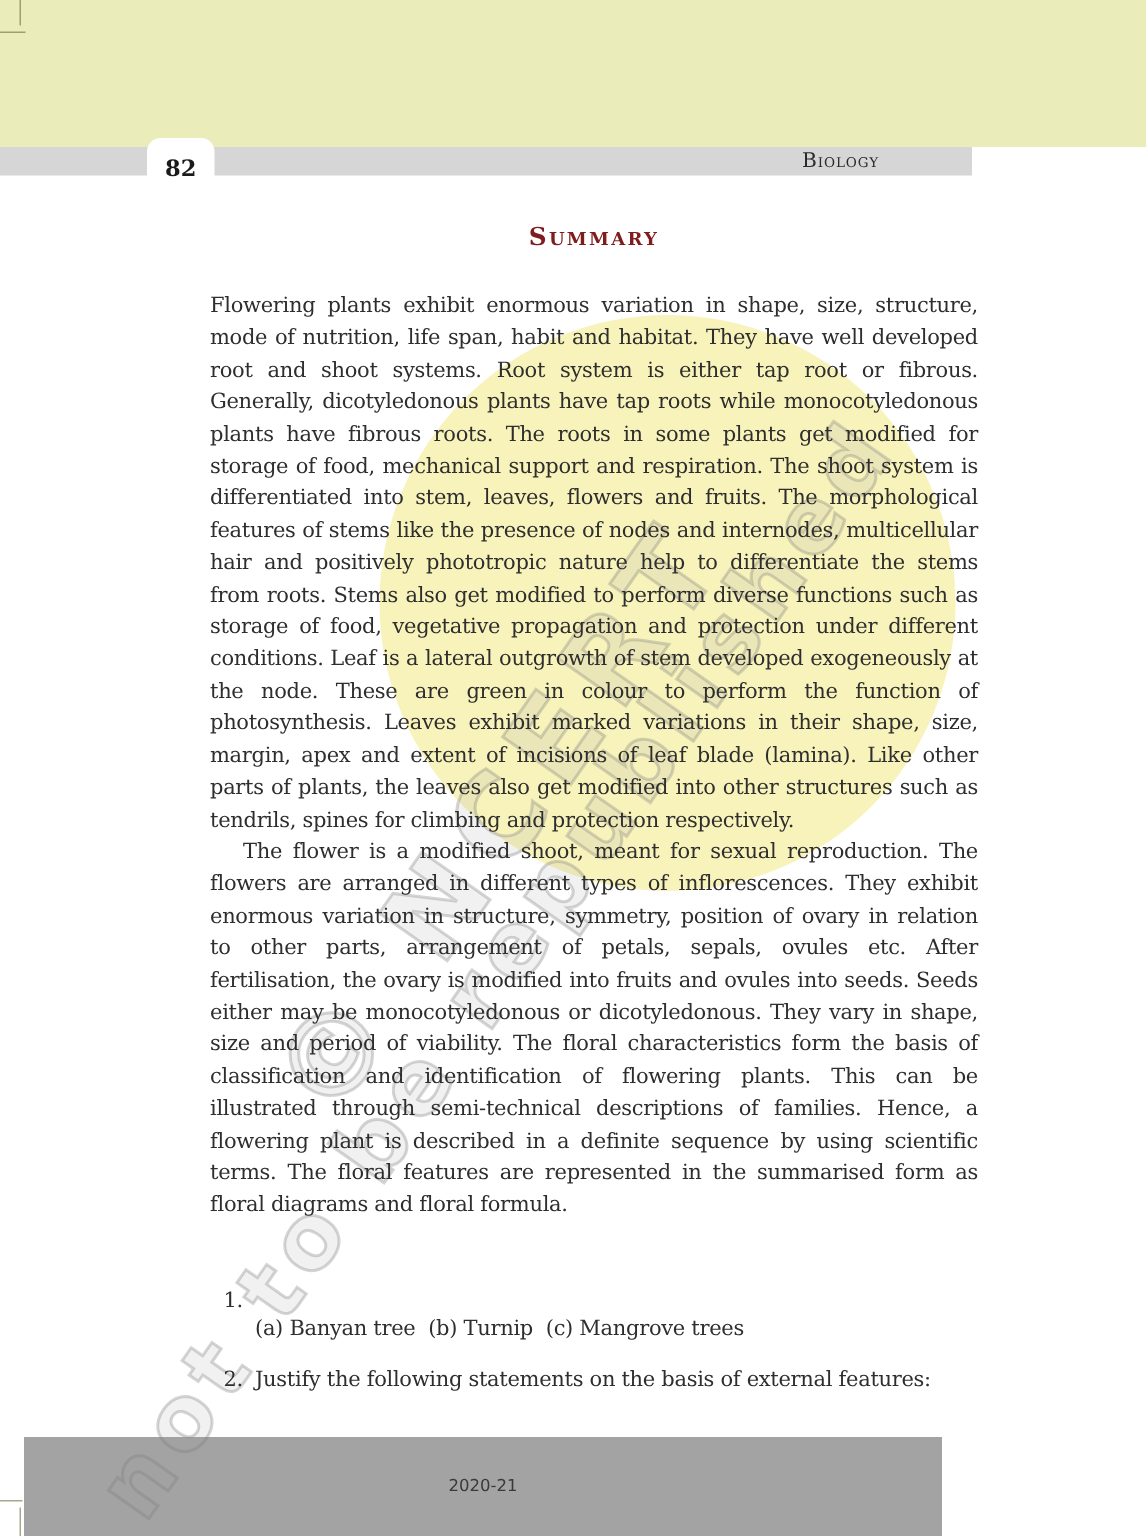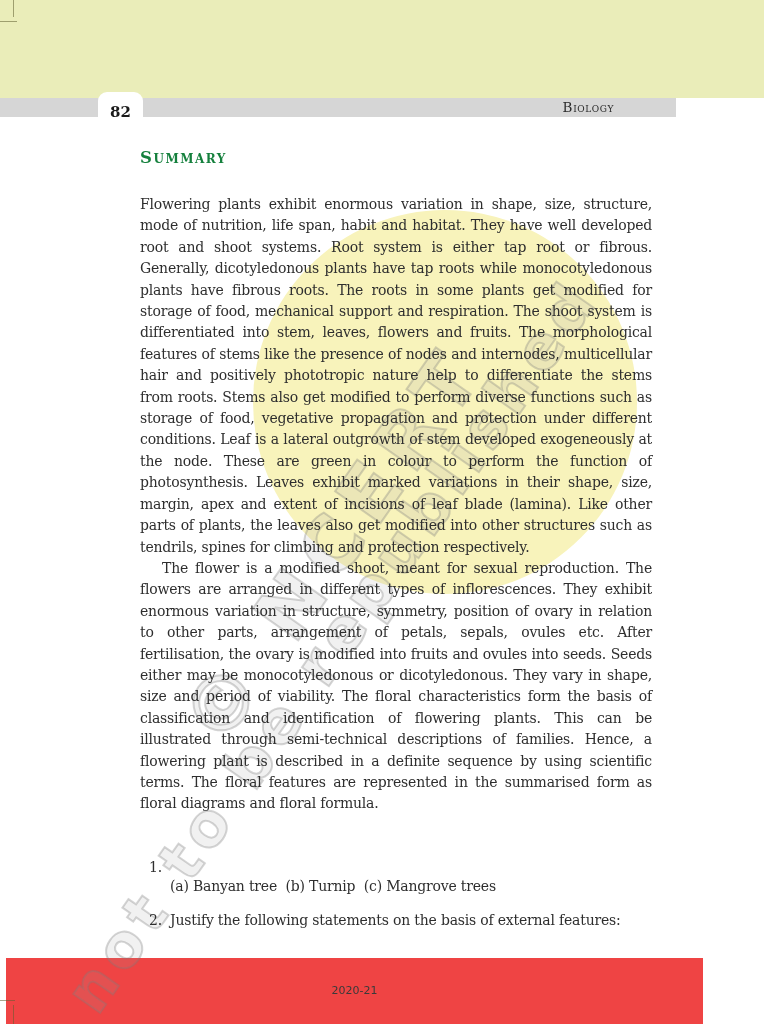--- a/index.html
+++ b/index.html
@@ -2,21 +2,21 @@
 <html><head>
 <meta charset="utf-8">
 <style>
   html, body { margin:0; padding:0; }
   body {
     width:764px; height:1024px; position:relative; overflow:hidden;
     background:#ffffff;
     font-family:"DejaVu Serif", serif;
   }
   .top-band { position:absolute; left:0; top:0; width:764px; height:98px; background:#eaedb9; z-index:0; }
-  .header-strip { position:absolute; left:0; top:98px; width:648px; height:19px; background:#d6d6d6; z-index:1;padding-left:28px; }
+  .header-strip { position:absolute; left:0; top:98px; width:648px; height:19px; background:#d6d6d6; z-index:1; }
   .biology-label {
     position:absolute; right:62px; top:1px;
     font-variant:small-caps; font-size:13.5px; letter-spacing:0.6px; color:#2b2b2b;
   }
   .page-tab {
     position:absolute; left:98px; top:92px; width:45px; height:31px;
     background:#ffffff; border-radius:9px 9px 0 0; z-index:2;
     text-align:center; box-sizing:border-box; padding-top:11px;
     font-weight:bold; font-size:15px; color:#1a1a1a;
   }
@@ -38,36 +38,36 @@
     -webkit-text-stroke:2px rgba(125,125,125,0.32);
   }
   .wm-line1 { left:200px; top:690px; font-size:76px; letter-spacing:12px; }
   .wm-line2 { left:80px;  top:970px; font-size:60px; letter-spacing:7px; }
 
   .main {
     position:absolute; left:140px; top:148px; width:512px; z-index:4;
     color:#2e2e2e; font-size:14px; line-height:21.4px; letter-spacing:-0.2px;
   }
   .sec-heading {
-    text-align:left; color:#15803d; font-variant:small-caps;
+    text-align:center; color:#7f1d1d; font-variant:small-caps;
     font-weight:bold; font-size:16.5px; letter-spacing:1.5px;
     margin:0; line-height:20px;
   }
   .heading-exercises { margin-top:46px; }
   .body-para { text-align:justify; margin:0; }
   .para-1 { margin-top:26px; }
   .para-2 { text-indent:22px; }
   .questions { margin-top:42px; }
   .q-row { display:flex; margin-bottom:13px; }
   .q-num { flex:0 0 22px; width:22px; text-align:right; }
   .q-body { margin-left:8px; flex:1; }
   .q-sub { margin-top:19px; white-space:pre-wrap; }
   .q-subline { white-space:pre-wrap; }
 
-  .bottom-band { position:absolute; left:6px; top:958px; width:697px; height:66px; background:#ef4444; z-index:0; }
+  .bottom-band { position:absolute; left:16px; top:958px; width:612px; height:66px; background:#a3a3a3; z-index:0; }
   .footer-text {
     position:absolute; left:0; top:26px; width:100%; text-align:center;
     font-family:"DejaVu Sans", sans-serif; font-size:11px; color:#3a3a3a;
   }
 </style>
 </head>
 <body>
 
 <div class="top-band"></div>
 

